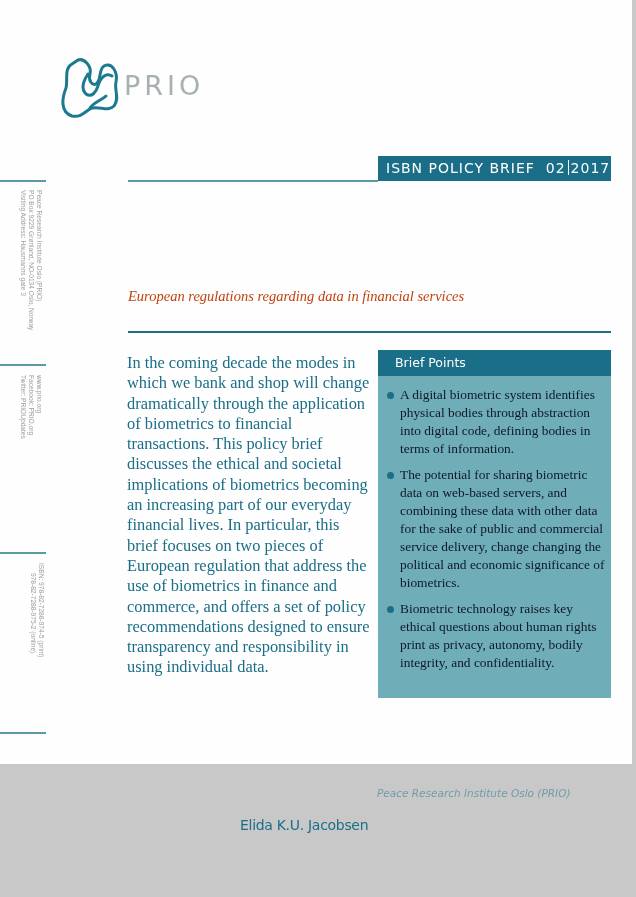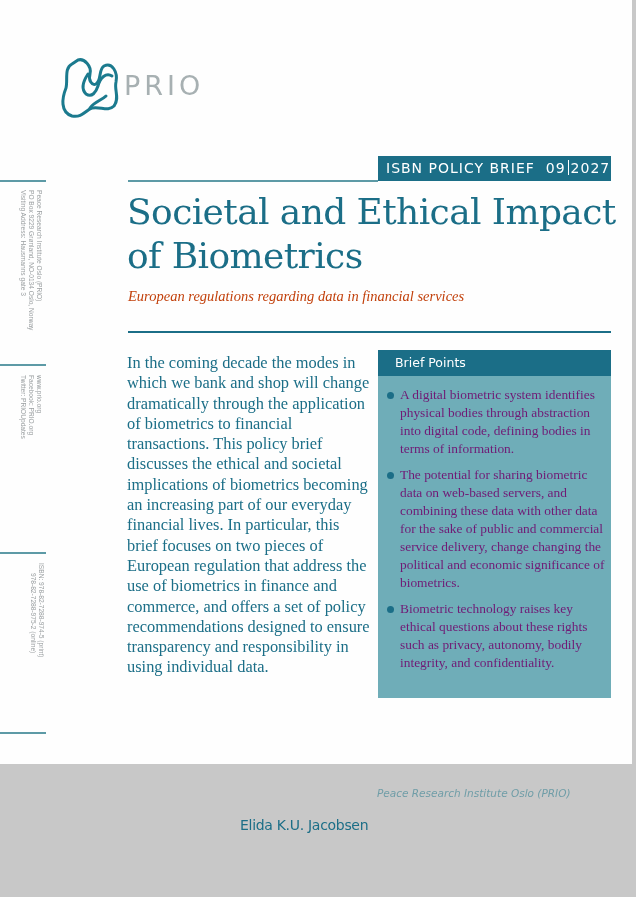--- a/index.html
+++ b/index.html
@@ -13,21 +13,21 @@
   .series-badge { position:absolute; left:378px; top:156px; width:233px; height:25px; background:#1b6e87; color:#fff; font-family:"DejaVu Sans", sans-serif; font-size:14px; letter-spacing:1px; line-height:25px; padding-left:8px; box-sizing:border-box; white-space:nowrap; }
   .series-badge .sep { display:inline-block; width:1px; height:15px; background:#fff; vertical-align:-2px; margin:0 2px; }
   .title { position:absolute; left:127px; top:190px; width:500px; font-family:"DejaVu Serif", serif; font-size:36px; line-height:44px; color:#1b6e87; letter-spacing:-0.6px; }
   .subtitle { position:absolute; left:128px; top:288px; font-family:"Liberation Serif", serif; font-style:italic; font-size:14.5px; color:#c2410c; }
   .title-rule { position:absolute; left:128px; top:331px; width:483px; height:1.5px; background:#1b6e87; }
   .intro { position:absolute; left:127px; top:353px; width:245px; font-family:"Liberation Serif", serif; font-size:16.4px; line-height:20.3px; color:#1b6e87; }
   .intro p { margin:0; }
   .brief { position:absolute; left:378px; top:350px; width:233px; height:348px; background:#6fadb8; }
   .brief-head { height:26px; background:#1b6e87; color:#fff; font-family:"DejaVu Sans", sans-serif; font-size:12.5px; line-height:26px; padding-left:17px; }
   .brief ul { list-style:none; margin:0; padding:10px 4px 0 22px; }
-  .brief li { position:relative; font-family:"Liberation Serif", serif; font-size:13.4px; line-height:18px; color:#701a75; margin-bottom:8px; }
+  .brief li { position:relative; font-family:"Liberation Serif", serif; font-size:13.4px; line-height:18px; color:#0f172a; margin-bottom:8px; }
   .bullet { position:absolute; left:-13px; top:6px; width:7px; height:7px; border-radius:50%; background:#1b6e87; }
   .author { position:absolute; left:240px; top:817px; font-family:"DejaVu Sans", sans-serif; font-size:14px; color:#1b6e87; letter-spacing:-0.3px; }
   .affil { position:absolute; left:377px; top:787px; font-family:"DejaVu Sans", sans-serif; font-style:italic; font-size:10.5px; color:#6f9da7; }
 </style>
 </head>
 <body>
 
 <div class="page">
 
   <svg class="logo" viewBox="0 0 160 72">
@@ -55,35 +55,34 @@
     <div>Twitter: PRIOUpdates</div>
   </div>
   <div class="vtext" style="left:29px; top:563px; height:130px;">
     <div>ISBN: 978-82-7288-974-5 (print)</div>
     <div style="padding-top:10px;">978-82-7288-975-2 (online)</div>
   </div>
 
   <div class="series-rule"></div>
   <div class="series-badge">
     <span>ISBN POLICY BRIEF</span>&nbsp;
-    <span>09</span><span class="sep"></span><span>2027</span>
+    <span>02</span><span class="sep"></span><span>2017</span>
   </div>
 
-  <h1 class="title" style="margin:0; font-weight:normal;">Societal and Ethical Impact of Biometrics</h1>
   <div class="subtitle">European regulations regarding data in financial services</div>
   <div class="title-rule"></div>
 
   <div class="intro">
     <p>In the coming decade the modes in which we bank and shop will change dramatically through the application of biometrics to financial transactions. This policy brief discusses the ethical and societal implications of biometrics becoming an increasing part of our everyday financial lives. In particular, this brief focuses on two pieces of European regulation that address the use of biometrics in finance and commerce, and offers a set of policy recommendations designed to ensure transparency and responsibility in using individual data.</p>
   </div>
 
   <div class="brief">
     <div class="brief-head">Brief Points</div>
     <ul>
       <li><span class="bullet"></span><span>A digital biometric system identifies physical bodies through abstraction into digital code, defining bodies in terms of information.</span></li>
       <li><span class="bullet"></span><span>The potential for sharing biometric data on web-based servers, and combining these data with other data for the sake of public and commercial service delivery, change changing the political and economic significance of biometrics.</span></li>
-      <li><span class="bullet"></span><span>Biometric technology raises key ethical questions about these rights such as privacy, autonomy, bodily integrity, and confidentiality.</span></li>
+      <li><span class="bullet"></span><span>Biometric technology raises key ethical questions about human rights print as privacy, autonomy, bodily integrity, and confidentiality.</span></li>
     </ul>
   </div>
 
   <div class="author">Elida K.U. Jacobsen</div>
   <div class="affil">Peace Research Institute Oslo (PRIO)</div>
 </div>
 
 </body></html>

